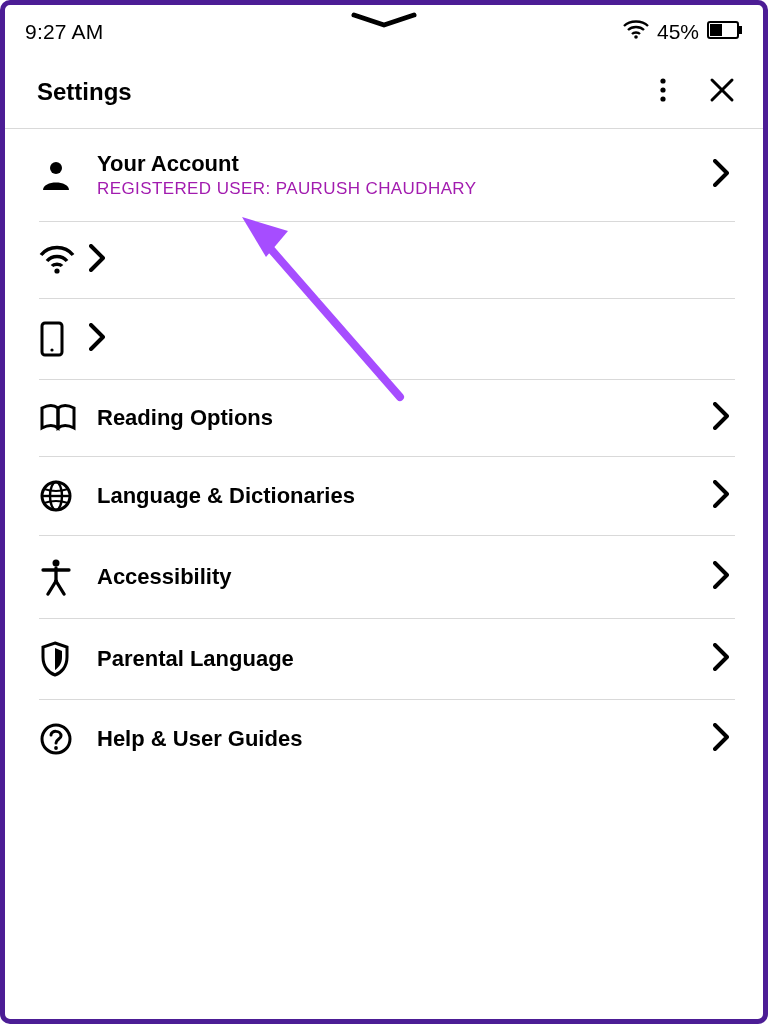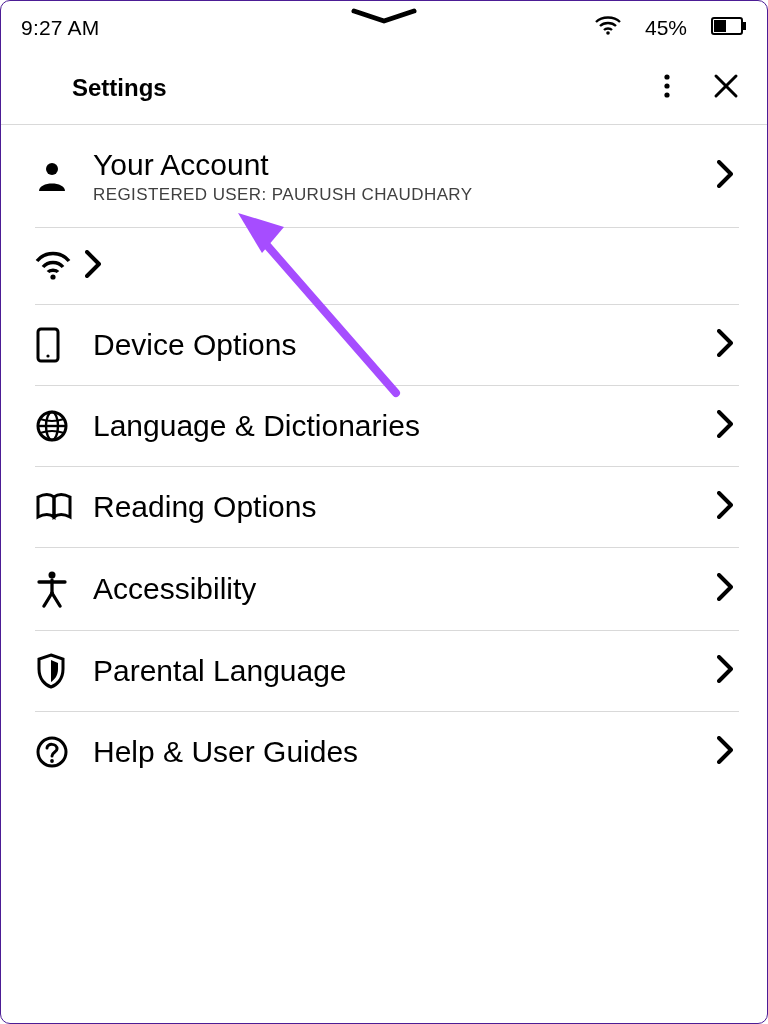--- a/index.html
+++ b/index.html
@@ -1,67 +1,66 @@
 <!DOCTYPE html>
 <html><head>
 <meta charset="utf-8">
 <style>
   * { box-sizing: border-box; margin: 0; padding: 0; }
   html, body { width: 768px; height: 1024px; font-family: -apple-system, "Helvetica Neue", Arial, sans-serif; background:#fff; }
   .frame {
     width: 768px; height: 1024px;
-    border: 1px solid #4c1d95;
+    border: 5px solid #4c1d95;
     border-radius: 10px;
     position: relative;
     overflow: hidden;
     background: #fff;
   }
 
   
   .statusbar {
     display:flex; align-items:center; justify-content:space-between;
     padding: 8px 20px 2px 20px;
     height: 48px;
   }
   .status-time { font-size: 21px; font-weight: 400; letter-spacing: .2px; }
-  .status-right { display:flex; align-items:center; gap:24px; }
+  .status-right { display:flex; align-items:center; gap:8px; }
   .batt-text { font-size: 21px; }
   .batt-icon { display:inline-block; }
   .wifi-icon-s { display:inline-block; }
 
   
   .pull-handle {
     position:absolute; left:50%; top:6px; transform:translateX(-50%);
     width:80px; height:20px;
   }
 
   
   .header {
     display:flex; align-items:center; justify-content:space-between;
     padding: 20px 24px 18px 32px;
-    margin-left: 39px;
   }
   .header-title { font-size: 24px; font-weight: 700; }
   .header-actions { display:flex; align-items:center; gap:34px; }
   .icon-btn { background:none; border:none; cursor:pointer; padding:4px; }
   .divider { border:0; border-top:1px solid #d9d9d9; }
 
   
   .list { padding: 0 28px 0 34px; }
   .row {
     display:flex; align-items:center;
     padding: 22px 0 22px 0;
     border-bottom: 1px solid #d9d9d9;
     cursor:pointer;
   }
   .row:last-child { border-bottom:none;justify-content:center; }
   .row-icon { width:50px; display:flex; justify-content:flex-start; align-items:center; }
   .row-text { flex:1; padding-left: 8px; }
-  .row-title { font-size: 30px; font-weight: 400; line-height:1.2; }
-  .row-sub { font-size: 17px; font-weight: 400; color:#404040; letter-spacing:.4px; margin-top:2px; text-transform: uppercase; }
+  .row-title { font-size: 22px; font-weight: 700; line-height:1.2; }
+  .row-sub { font-size: 17px; font-weight: 400; color:#a21caf; letter-spacing:.4px; margin-top:2px; text-transform: uppercase; }
   .row-chevron { padding-right:6px; }
 
   
   .anno-arrow { position:absolute; left:225px; top:192px; pointer-events:none; }
 </style>
 </head>
 <body>
 
 <div class="frame">
 
@@ -149,22 +148,36 @@
       </span>
     </div>
 
     <div class="row">
       <span class="row-icon">
         <svg width="26" height="36" viewBox="0 0 26 36">
             <rect x="3" y="2" width="20" height="32" rx="3" fill="none" stroke="#000" stroke-width="3"></rect>
             <circle cx="13" cy="29" r="1.6" fill="#000"></circle>
           </svg>
       </span>
-      <span class="row-text">
-          <div class="row-title">Device Options</div>
+      <span class="row-chevron">
+        <svg width="16" height="28" viewBox="0 0 16 28">
+            <polyline points="2,2 14,14 2,26" fill="none" stroke="#000" stroke-width="4" stroke-linecap="round" stroke-linejoin="round"></polyline>
+          </svg>
+      </span>
+    </div>
+
+    <div class="row">
+      <span class="row-icon">
+        <svg width="38" height="30" viewBox="0 0 38 30">
+          <path d="M3 5 L3 25 C9 22 15 22 19 25 L19 5 C15 2 9 2 3 5 Z" fill="none" stroke="#000" stroke-width="3"></path>
+          <path d="M35 5 L35 25 C29 22 23 22 19 25 L19 5 C23 2 29 2 35 5 Z" fill="none" stroke="#000" stroke-width="3"></path>
+        </svg>
+      </span>
+      <span class="row-text">
+          <div class="row-title">Reading Options</div>
         </span>
       <span class="row-chevron">
         <svg width="16" height="28" viewBox="0 0 16 28">
             <polyline points="2,2 14,14 2,26" fill="none" stroke="#000" stroke-width="4" stroke-linecap="round" stroke-linejoin="round"></polyline>
           </svg>
       </span>
     </div>
 
     <div class="row">
       <span class="row-icon">
@@ -181,37 +194,20 @@
         </span>
       <span class="row-chevron">
         <svg width="16" height="28" viewBox="0 0 16 28">
             <polyline points="2,2 14,14 2,26" fill="none" stroke="#000" stroke-width="4" stroke-linecap="round" stroke-linejoin="round"></polyline>
           </svg>
       </span>
     </div>
 
     <div class="row">
       <span class="row-icon">
-        <svg width="38" height="30" viewBox="0 0 38 30">
-          <path d="M3 5 L3 25 C9 22 15 22 19 25 L19 5 C15 2 9 2 3 5 Z" fill="none" stroke="#000" stroke-width="3"></path>
-          <path d="M35 5 L35 25 C29 22 23 22 19 25 L19 5 C23 2 29 2 35 5 Z" fill="none" stroke="#000" stroke-width="3"></path>
-        </svg>
-      </span>
-      <span class="row-text">
-          <div class="row-title">Reading Options</div>
-        </span>
-      <span class="row-chevron">
-        <svg width="16" height="28" viewBox="0 0 16 28">
-            <polyline points="2,2 14,14 2,26" fill="none" stroke="#000" stroke-width="4" stroke-linecap="round" stroke-linejoin="round"></polyline>
-          </svg>
-      </span>
-    </div>
-
-    <div class="row">
-      <span class="row-icon">
         <svg width="34" height="38" viewBox="0 0 34 38">
           <circle cx="17" cy="5" r="3.5" fill="#000"></circle>
           <line x1="4" y1="12" x2="30" y2="12" stroke="#000" stroke-width="3.3" stroke-linecap="round"></line>
           <line x1="17" y1="10" x2="17" y2="23" stroke="#000" stroke-width="3.3" stroke-linecap="round"></line>
           <line x1="17" y1="23" x2="9" y2="36" stroke="#000" stroke-width="3.3" stroke-linecap="round"></line>
           <line x1="17" y1="23" x2="25" y2="36" stroke="#000" stroke-width="3.3" stroke-linecap="round"></line>
         </svg>
       </span>
       <span class="row-text">
           <div class="row-title">Accessibility</div>

